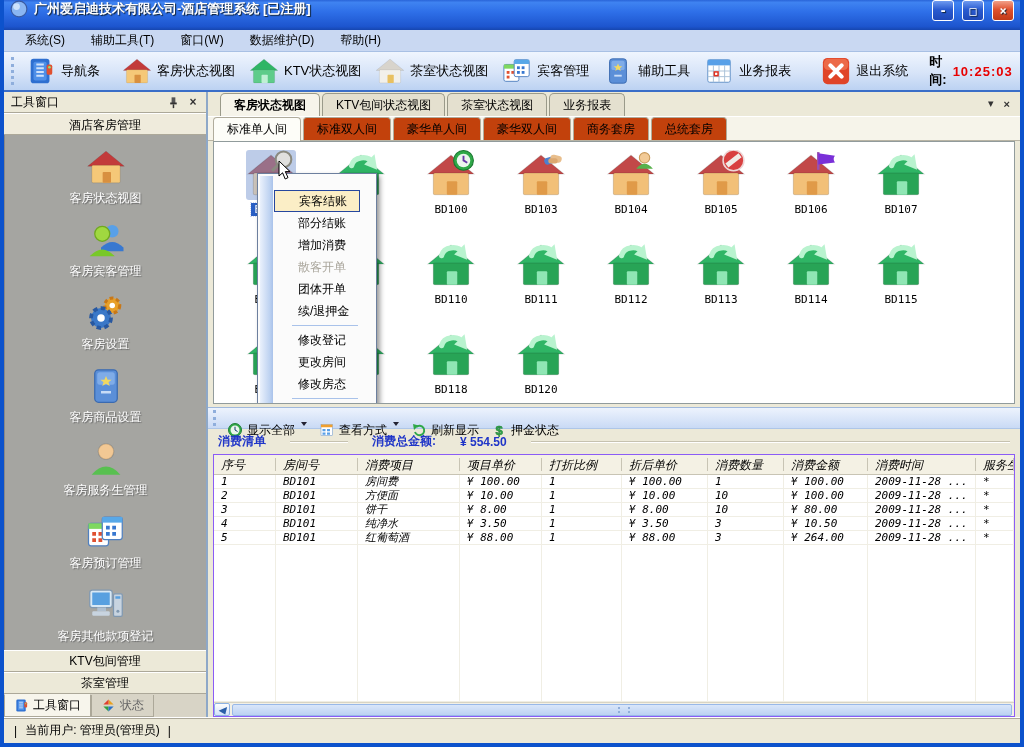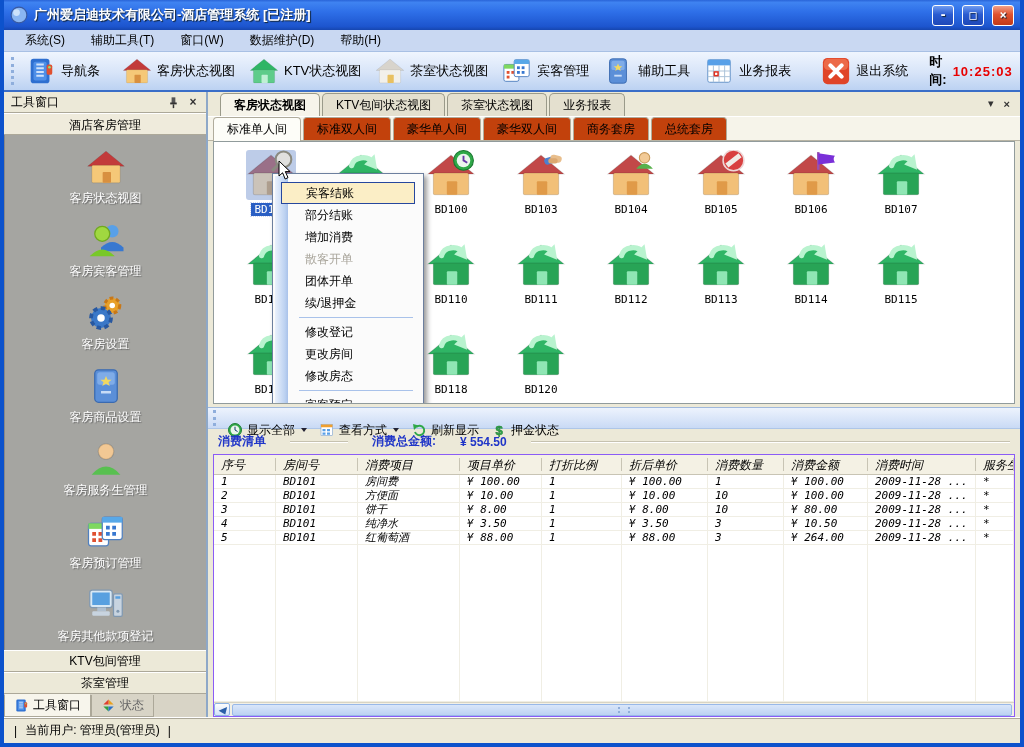--- a/index.html
+++ b/index.html
@@ -5,21 +5,21 @@
   html,body{margin:0;padding:0;background:#444;}
   *{box-sizing:border-box;}
   .window{width:1024px;height:747px;position:relative;overflow:hidden;margin:0;
     font-family:"Liberation Sans",sans-serif;font-size:12px;color:#000;
     background:#ECE9D8;border:4px solid #0C52CC;border-top:none;
     display:flex;flex-direction:column;}
   .icon{display:inline-flex;align-items:center;justify-content:center;flex:0 0 auto;}
   .icon svg{width:100%;height:100%;display:block;}
 
   
-  .titlebar{height:30px;flex:0 0 30px;display:flex;align-items:center;gap:6px;padding:0 6px;
+  .titlebar{height:30px;flex:0 0 30px;display:flex;gap:6px;padding:0 6px;
     background:linear-gradient(180deg,#2964D8 0%,#3F83F1 8%,#2E6FE8 40%,#1D55CE 88%,#1646B0 100%);
     color:#fff;font-weight:bold;font-size:13px;text-shadow:1px 1px 1px #123;}
   .titlebar .app-icon{width:18px;height:18px;}
   .title-text{flex:1;white-space:nowrap;overflow:hidden;}
   .win-btn{width:22px;height:21px;border-radius:3px;border:1px solid #fff;
     display:flex;align-items:center;justify-content:center;color:#fff;font-weight:bold;font-size:12px;
     background:linear-gradient(180deg,#6F9BF0,#2A5BD0 45%,#1E48B8);margin-left:2px;font-family:"DejaVu Sans Mono",monospace;}
   .win-btn.close{background:linear-gradient(180deg,#F2A088,#E0512E 45%,#C23A18);}
 
   
@@ -81,34 +81,34 @@
   .rooms-wrap{flex:1;margin:0 5px 3px 5px;background:#fff;border:1px solid #919B9C;position:relative;overflow:hidden;}
   .rooms-grid{display:grid;grid-template-columns:repeat(8,90px);padding:8px 0 0 12px;row-gap:7px;}
   .room{width:90px;height:83px;display:flex;flex-direction:column;align-items:center;}
   .room-icon{width:50px;height:50px;border-radius:3px;}
   .room-icon svg{width:50px;height:50px;}
   .room.selected .room-icon{background:rgba(66,110,190,.35);}
   .room-label{font-family:"DejaVu Sans Mono","Liberation Mono",monospace;font-size:11px;margin-top:3px;padding:0 3px;}
   .room.selected .room-label{background:#2A5FC4;color:#fff;outline:1px dotted #D0D8F0;}
 
   
-  .ctx-menu{position:absolute;left:58px;top:31px;width:152px;background:#FBFBFB;
-    border:1px solid #6C7F9E;box-shadow:3px 3px 5px rgba(0,0,0,.4);padding:8px;z-index:5;}
+  .ctx-menu{position:absolute;left:43px;top:31px;width:120px;background:#FBFBFB;
+    border:1px solid #6C7F9E;box-shadow:3px 3px 5px rgba(0,0,0,.4);padding:16px;z-index:5;}
   .ctx-menu::before{content:"";position:absolute;left:2px;top:2px;bottom:2px;width:13px;
     background:linear-gradient(90deg,#EAF1FC,#BDD2F1 75%,#A9C2EA);}
   .ctx-item{height:22px;line-height:22px;padding-left:24px;position:relative;white-space:nowrap;}
   .ctx-item.hl{background:#FBEEC6;border:1px solid #26479E;line-height:20px;}
   .ctx-item.disabled{color:#A8A49A;}
   .ctx-sep{height:1px;background:#A9C2EA;margin:3px 2px 3px 18px;}
   .cursor{position:absolute;left:64px;top:18px;width:13px;height:20px;z-index:6;}
 
   
   .list-toolbar{height:22px;flex:0 0 22px;display:flex;align-items:center;gap:2px;padding:0 4px;
     background:linear-gradient(180deg,#EDF3FD,#C9DAF5);border-top:1px solid #9FB8DC;border-bottom:1px solid #AEC6E8;}
-  .ltb-btn{display:flex;align-items:center;gap:4px;padding:0 5px;white-space:nowrap;margin-top:24px;}
+  .ltb-btn{display:flex;align-items:flex-start;gap:4px;padding:0 5px;white-space:nowrap;margin-top:24px;}
   .ltb-btn .icon{width:16px;height:16px;}
   .caret{width:0;height:0;border-left:3.5px solid transparent;border-right:3.5px solid transparent;
     border-top:4px solid #223;margin-left:2px;}
   .lgrip{width:2px;height:16px;border-left:3px dotted #8FAEDC;margin:0 4px 0 1px;}
 
   
   .consume-hd{height:25px;flex:0 0 25px;display:flex;align-items:center;padding:0 10px;gap:24px;
     color:#2036C8;font-weight:bold;}
   .hline{height:1px;background:#C6C2B0;box-shadow:0 1px 0 #fff;}
   .hline.short{width:58px;}

